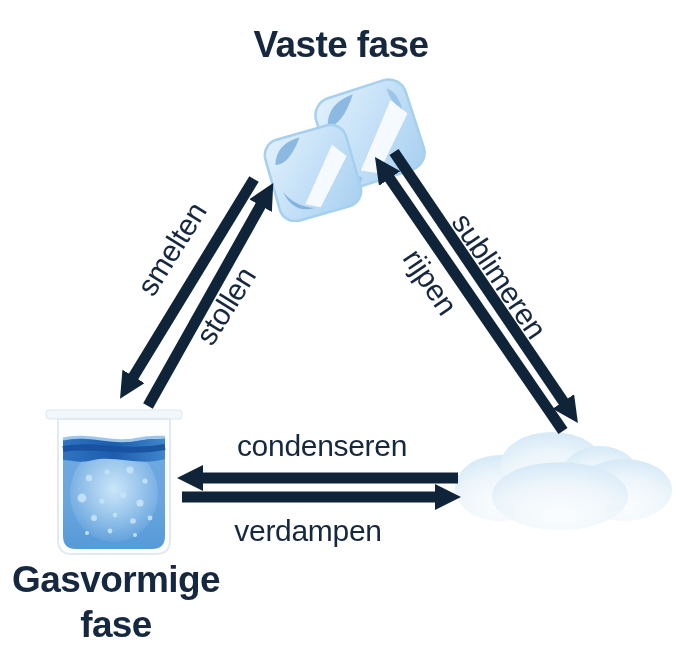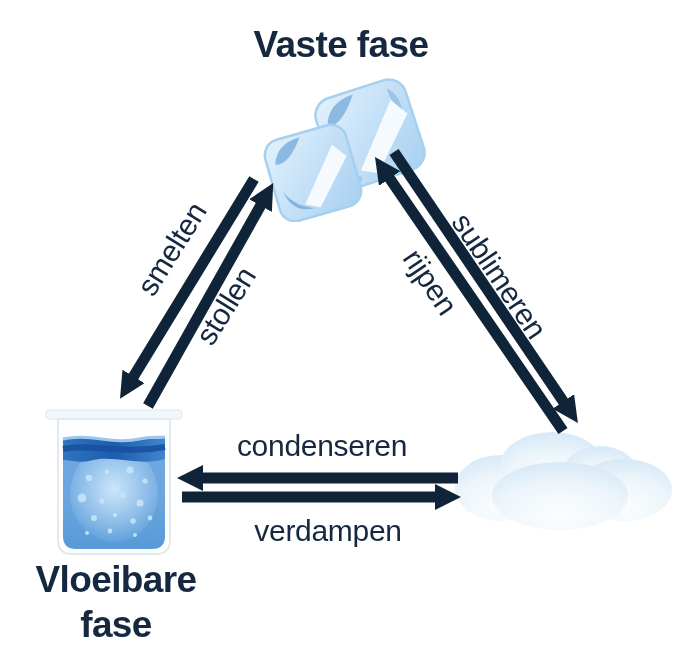--- a/index.html
+++ b/index.html
@@ -122,22 +122,22 @@
       <line x1="254" y1="179" x2="132" y2="379" marker-end="url(#head)"></line>
       <line x1="148" y1="406" x2="262" y2="203" marker-end="url(#head)"></line>
       <line x1="563" y1="431" x2="388" y2="176" marker-end="url(#head)"></line>
       <line x1="394" y1="152" x2="565" y2="404" marker-end="url(#head)"></line>
       <line x1="458" y1="478" x2="200" y2="478" marker-end="url(#head)"></line>
       <line x1="182" y1="497" x2="438" y2="497" marker-end="url(#head)"></line>
     </g>
   </svg>
 
   <div class="node-label" style="left:341px;top:22px;width:300px">Vaste fase</div>
-  <div class="node-label" style="left:116px;top:557px;width:230px">Vloeibare fase</div>
+  <div class="node-label" style="left:116px;top:557px;width:230px">Gasvormige fase</div>
 
   <div class="edge-label rot-left" style="left:172px;top:249px">smelten</div>
   <div class="edge-label rot-left" style="left:226px;top:306px">stollen</div>
   <div class="edge-label rot-right" style="left:430px;top:282px">rijpen</div>
   <div class="edge-label rot-right" style="left:499px;top:276px">sublimeren</div>
   <div class="edge-label" style="left:322px;top:446px">condenseren</div>
-  <div class="edge-label" style="left:328px;top:531px">verdampen</div>
+  <div class="edge-label" style="left:308px;top:531px">verdampen</div>
 
 </div>
 
 </body></html>

